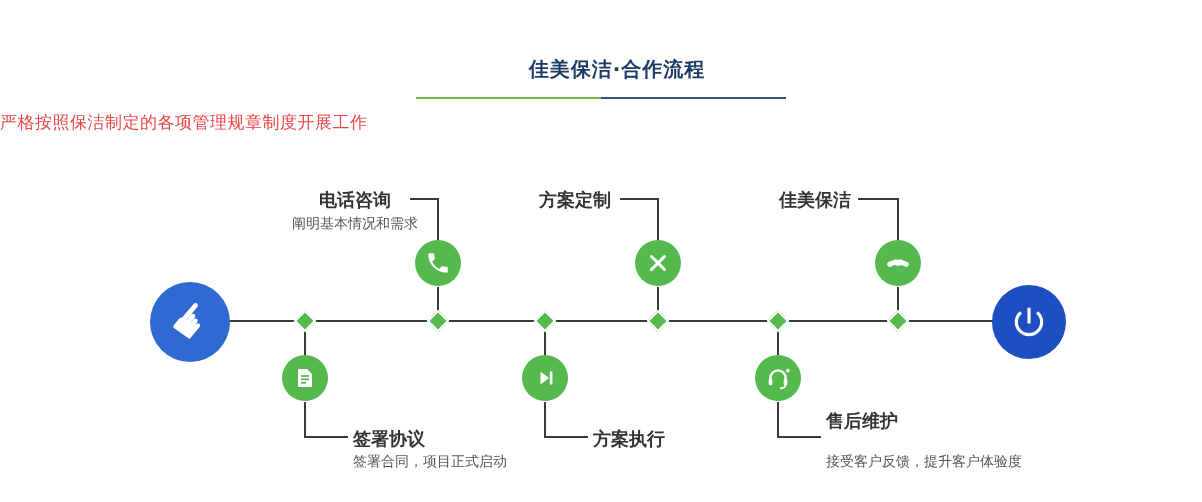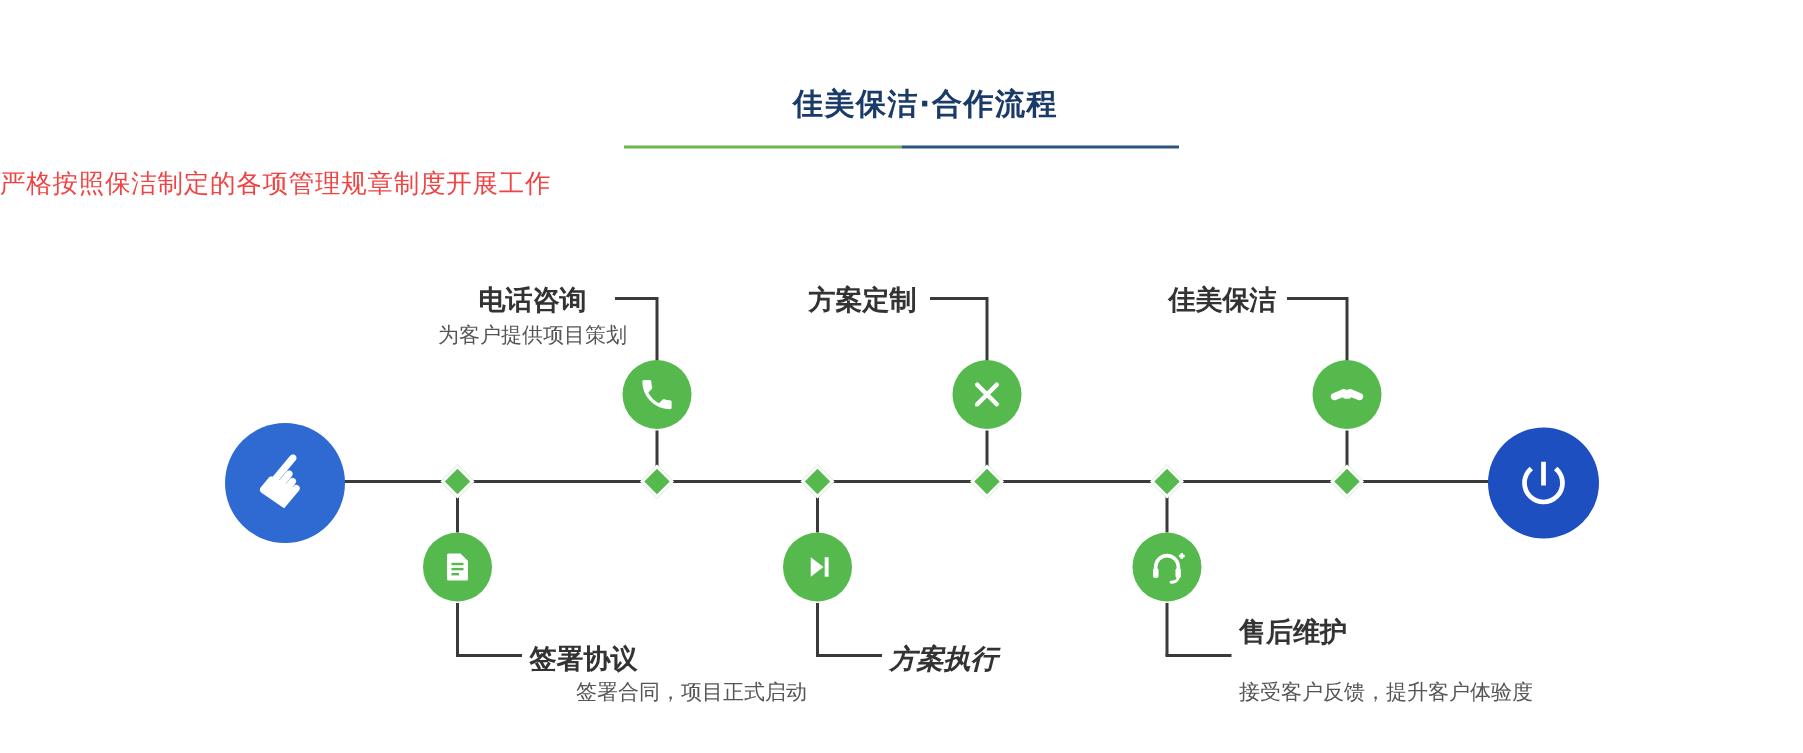--- a/index.html
+++ b/index.html
@@ -60,21 +60,21 @@
   <div class="h" style="left:410px;top:198px;width:28px;"></div>
   <div class="v" style="left:437px;top:198px;height:43px;"></div>
   <div class="node" style="left:415px;top:240px;">
     <svg width="26" height="26" viewBox="0 0 24 24">
       <path fill="#fff" d="M6.62 10.79c1.44 2.83 3.76 5.14 6.59 6.59l2.2-2.2c.27-.27.67-.36 1.02-.24 1.12.37 2.33.57 3.57.57.55 0 1 .45 1 1V20c0 .55-.45 1-1 1-9.39 0-17-7.61-17-17 0-.55.45-1 1-1h3.5c.55 0 1 .45 1 1 0 1.25.2 2.45.57 3.57.11.35.03.74-.25 1.02l-2.2 2.2z"></path>
     </svg>
   </div>
   <div class="v" style="left:437px;top:287px;height:34px;"></div>
   <div class="diamond" style="left:430px;top:313px;"></div>
   <div class="step-title t-center" style="left:295px;top:188px;width:120px;">电话咨询</div>
-  <div class="step-desc t-center" style="left:255px;top:215px;width:200px;">为客户提供项目策划</div>
+  <div class="step-desc t-center" style="left:255px;top:215px;width:200px;">阐明基本情况和需求</div>
 
   <div class="h" style="left:620px;top:198px;width:38px;"></div>
   <div class="v" style="left:657px;top:198px;height:43px;"></div>
   <div class="node" style="left:635px;top:240px;">
     <svg width="26" height="26" viewBox="0 0 24 24">
       <g stroke="#fff" stroke-width="2.8" stroke-linecap="round" fill="none">
         <path d="M6 18 L18 6"></path>
         <path d="M6 6 L18 18"></path>
       </g>
       <path fill="#fff" d="M4.6 19.4l2-.6-1.4-1.4z"></path>
@@ -107,33 +107,33 @@
         <rect x="8" y="9.2" width="8" height="1.6"></rect>
         <rect x="8" y="12.6" width="8" height="1.6"></rect>
         <rect x="8" y="16" width="5" height="1.6"></rect>
       </g>
     </svg>
   </div>
   <div class="v" style="left:304px;top:402px;height:35px;"></div>
   <div class="h" style="left:304px;top:436px;width:44px;"></div>
   <div class="diamond" style="left:297px;top:313px;"></div>
   <div class="step-title" style="left:353px;top:427px;">签署协议</div>
-  <div class="step-desc" style="left:353px;top:453px;margin-left:31px;">签署合同，项目正式启动</div>
+  <div class="step-desc" style="left:353px;top:453px;">签署合同，项目正式启动</div>
 
   <div class="v" style="left:544px;top:323px;height:32px;"></div>
   <div class="node" style="left:522px;top:355px;">
     <svg width="24" height="24" viewBox="0 0 24 24">
       <path fill="#fff" d="M7.5 5.5 L16 12 L7.5 18.5 Z"></path>
       <rect fill="#fff" x="16.8" y="5.5" width="2.6" height="13"></rect>
     </svg>
   </div>
   <div class="v" style="left:544px;top:402px;height:35px;"></div>
   <div class="h" style="left:544px;top:436px;width:44px;"></div>
   <div class="diamond" style="left:537px;top:313px;"></div>
-  <div class="step-title" style="left:593px;top:427px;font-style:italic;">方案执行</div>
+  <div class="step-title" style="left:593px;top:427px;">方案执行</div>
 
   <div class="v" style="left:777px;top:323px;height:32px;"></div>
   <div class="node" style="left:755px;top:355px;">
     <svg width="26" height="26" viewBox="0 0 24 24">
       <path d="M5 14v-2a7 7 0 0 1 14 0v2" fill="none" stroke="#fff" stroke-width="2.2" stroke-linecap="round"></path>
       <rect fill="#fff" x="3.4" y="12.6" width="3.4" height="6.2" rx="1.6"></rect>
       <rect fill="#fff" x="17.2" y="12.6" width="3.4" height="6.2" rx="1.6"></rect>
       <path d="M18.8 18.8c0 1.6-2.2 2.6-4.3 2.6" fill="none" stroke="#fff" stroke-width="1.8" stroke-linecap="round"></path>
       <path d="M19.3 5.2h3.6 M21.1 3.4v3.6" stroke="#fff" stroke-width="1.6"></path>
     </svg>

